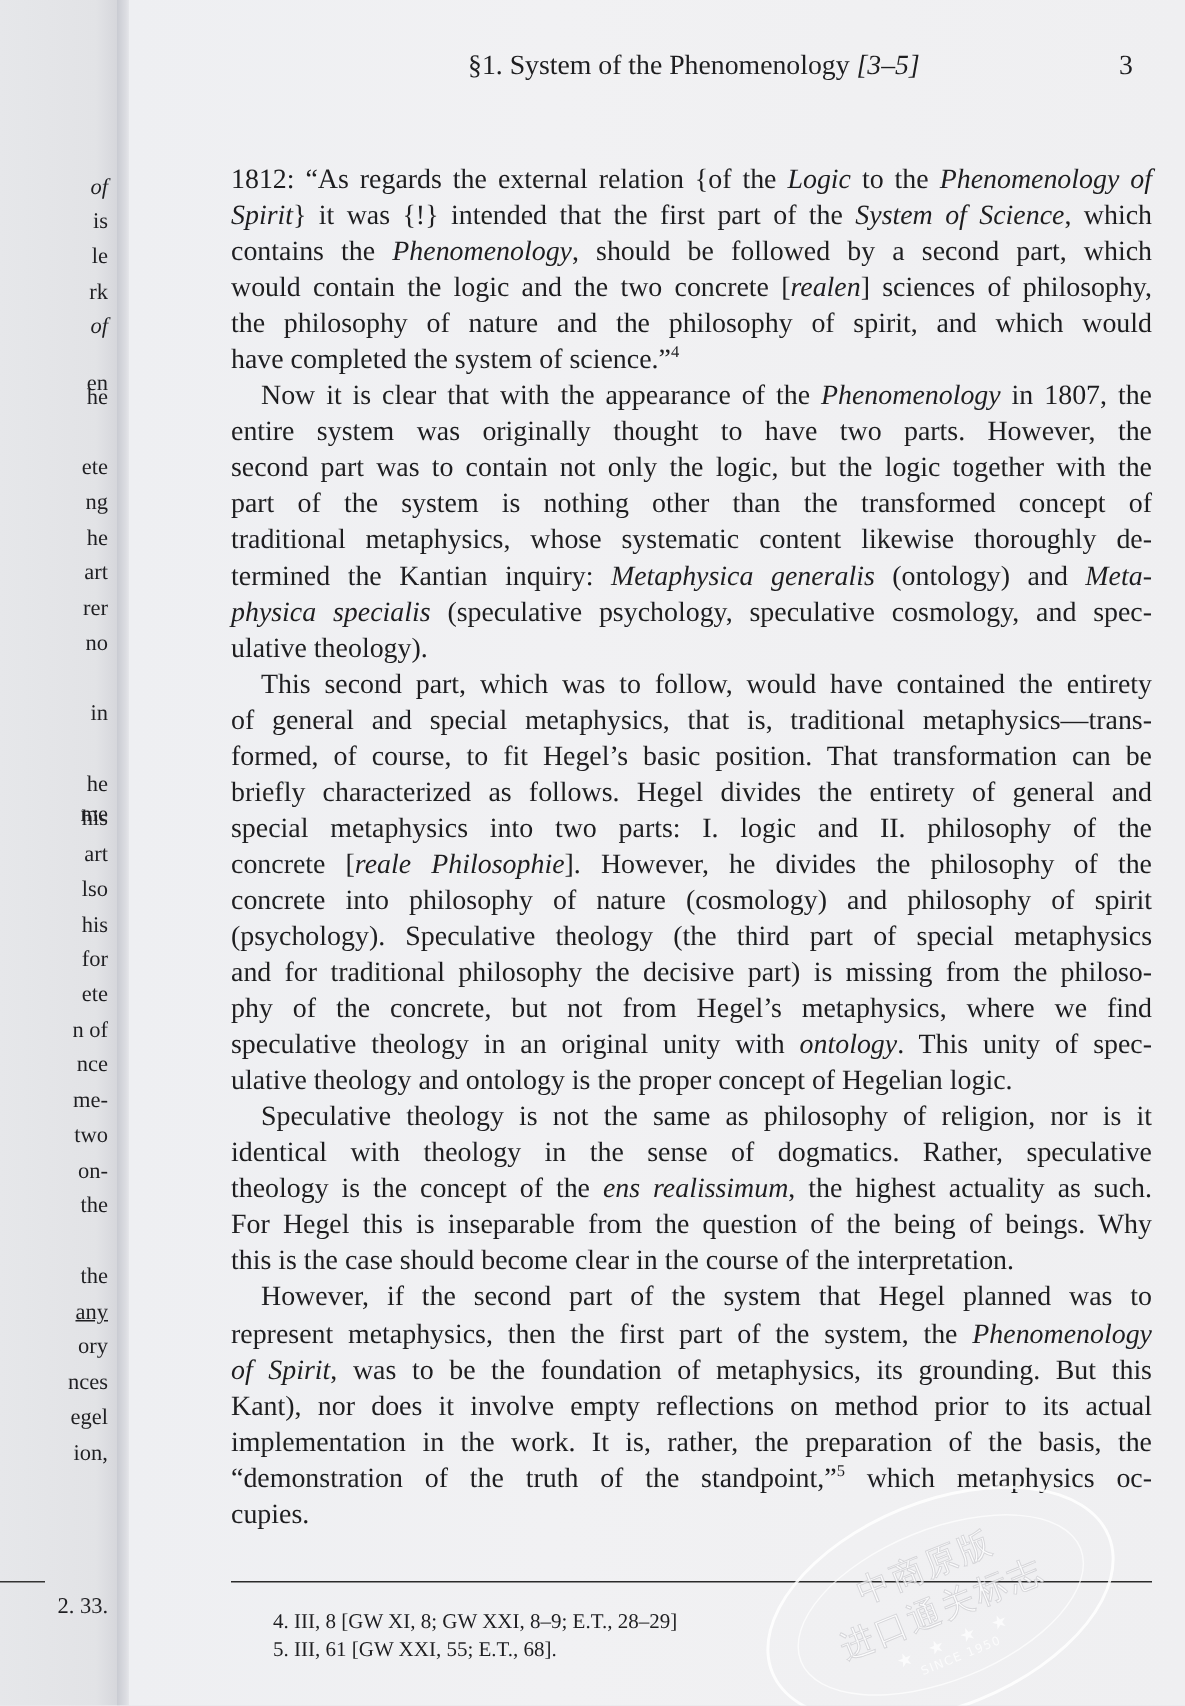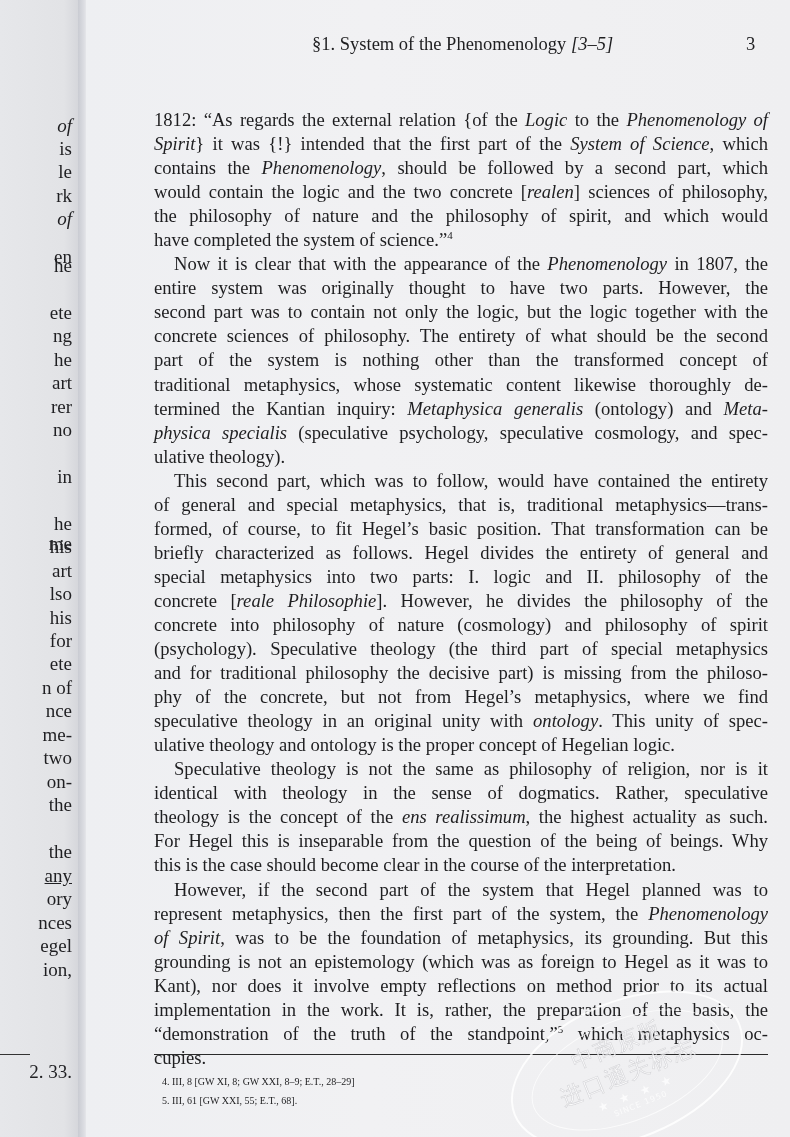--- a/index.html
+++ b/index.html
@@ -9,21 +9,21 @@
     font-family: "Liberation Serif", "DejaVu Serif", serif;
     color: #1e1e20;
   }
   
   .left-page {
     position: absolute; left: 0; top: 0; width: 80px; height: 1137px;
     background: linear-gradient(to right, #e6e7ea 0%, #e2e3e6 80%, #d4d5da 100%);
     overflow: hidden;
   }
   .left-line {
-    position: absolute; right: 8px; font-size: 19px; line-height: 23px;
+    position: absolute; right: 8px; font-size: 15px; line-height: 23px;
     white-space: nowrap; color: #1f1f22;
   }
   .left-rule {
     position: absolute; left: 0; width: 30px; top: 1054px; border-top: 1px solid #333;
   }
   .gutter {
     position: absolute; left: 78px; top: 0; width: 10px; height: 1137px;
     background: linear-gradient(to right, #c9cbd2, #dcdde2 60%, #eeeff2);
   }
   
@@ -44,21 +44,21 @@
   }
   .body-text p { margin: 0; text-align: justify; text-align-last: auto; }
   .line { display: block; text-align: justify; text-align-last: justify; white-space: nowrap; }
   .line.last { text-align-last: left; }
   .body-text em { font-style: italic; }
   sup { font-size: 11px; vertical-align: 7px; line-height: 0; }
   .footnote-rule {
     position: absolute; left: 68px; top: 1054px; width: 614px; border-top: 1.3px solid #2a2a2a;
   }
   .footnotes {
-    position: absolute; left: 76px; top: 1072px; font-size: 10px; line-height: 19px;
+    position: absolute; left: 96px; top: 1072px; font-size: 14px; line-height: 19px;
   }
   .stamp {
     position: absolute; left: 505px; top: 1000px; width: 240px; height: 135px;
     border: 2px solid rgba(255,255,255,0.85); border-radius: 50%;
     transform: rotate(-22deg); pointer-events: none;
     display: flex; align-items: center; justify-content: center;
   }
   .stamp-inner {
     width: 200px; height: 100px; border: 1.5px solid rgba(255,255,255,0.7); border-radius: 50%;
     display: flex; align-items: center; justify-content: center; flex-direction: column;
@@ -124,21 +124,20 @@
         <span class="line"><em>Spirit</em><span>} it was {!} intended that the first part of the </span><em>System of Science</em><span>, which</span></span>
         <span class="line"><span>contains the </span><em>Phenomenology</em><span>, should be followed by a second part, which</span></span>
         <span class="line"><span>would contain the logic and the two concrete [</span><em>realen</em><span>] sciences of philosophy,</span></span>
         <span class="line"><span>the philosophy of nature and the philosophy of spirit, and which would</span></span>
         <span class="line last"><span>have completed the system of science.”</span><sup>4</sup></span>
       </p>
       <p>
         <span class="line" style="text-indent: 20px;"><span>Now it is clear that with the appearance of the </span><em>Phenomenology</em><span> in 1807, the</span></span>
         <span class="line"><span>entire system was originally thought to have two parts. However, the</span></span>
         <span class="line"><span>second part was to contain not only the logic, but the logic together with the</span></span>
-        <span class="line"><span>concrete sciences of philosophy. The entirety of what should be the second</span></span>
         <span class="line"><span>part of the system is nothing other than the transformed concept of</span></span>
         <span class="line"><span>traditional metaphysics, whose systematic content likewise thoroughly de-</span></span>
         <span class="line"><span>termined the Kantian inquiry: </span><em>Metaphysica generalis</em><span> (ontology) and </span><em>Meta-</em></span>
         <span class="line"><em>physica specialis</em><span> (speculative psychology, speculative cosmology, and spec-</span></span>
         <span class="line last"><span>ulative theology).</span></span>
       </p>
       <p>
         <span class="line" style="text-indent: 20px;"><span>This second part, which was to follow, would have contained the entirety</span></span>
         <span class="line"><span>of general and special metaphysics, that is, traditional metaphysics—trans-</span></span>
         <span class="line"><span>formed, of course, to fit Hegel’s basic position. That transformation can be</span></span>
@@ -156,21 +155,20 @@
         <span class="line" style="text-indent: 20px;"><span>Speculative theology is not the same as philosophy of religion, nor is it</span></span>
         <span class="line"><span>identical with theology in the sense of dogmatics. Rather, speculative</span></span>
         <span class="line"><span>theology is the concept of the </span><em>ens realissimum</em><span>, the highest actuality as such.</span></span>
         <span class="line"><span>For Hegel this is inseparable from the question of the being of beings. Why</span></span>
         <span class="line last"><span>this is the case should become clear in the course of the interpretation.</span></span>
       </p>
       <p>
         <span class="line" style="text-indent: 20px;"><span>However, if the second part of the system that Hegel planned was to</span></span>
         <span class="line"><span>represent metaphysics, then the first part of the system, the </span><em>Phenomenology</em></span>
         <span class="line"><em>of Spirit</em><span>, was to be the foundation of metaphysics, its grounding. But this</span></span>
-        <span class="line"><span>grounding is not an epistemology (which was as foreign to Hegel as it was to</span></span>
         <span class="line"><span>Kant), nor does it involve empty reflections on method prior to its actual</span></span>
         <span class="line"><span>implementation in the work. It is, rather, the preparation of the basis, the</span></span>
         <span class="line"><span>“demonstration of the truth of the standpoint,”</span><sup>5</sup><span> which metaphysics oc-</span></span>
         <span class="line last"><span>cupies.</span></span>
       </p>
     </div>
 
   <div class="footnote-rule"></div>
   <div class="footnotes">
     <div>4. III, 8 [GW XI, 8; GW XXI, 8–9; E.T., 28–29]</div>

